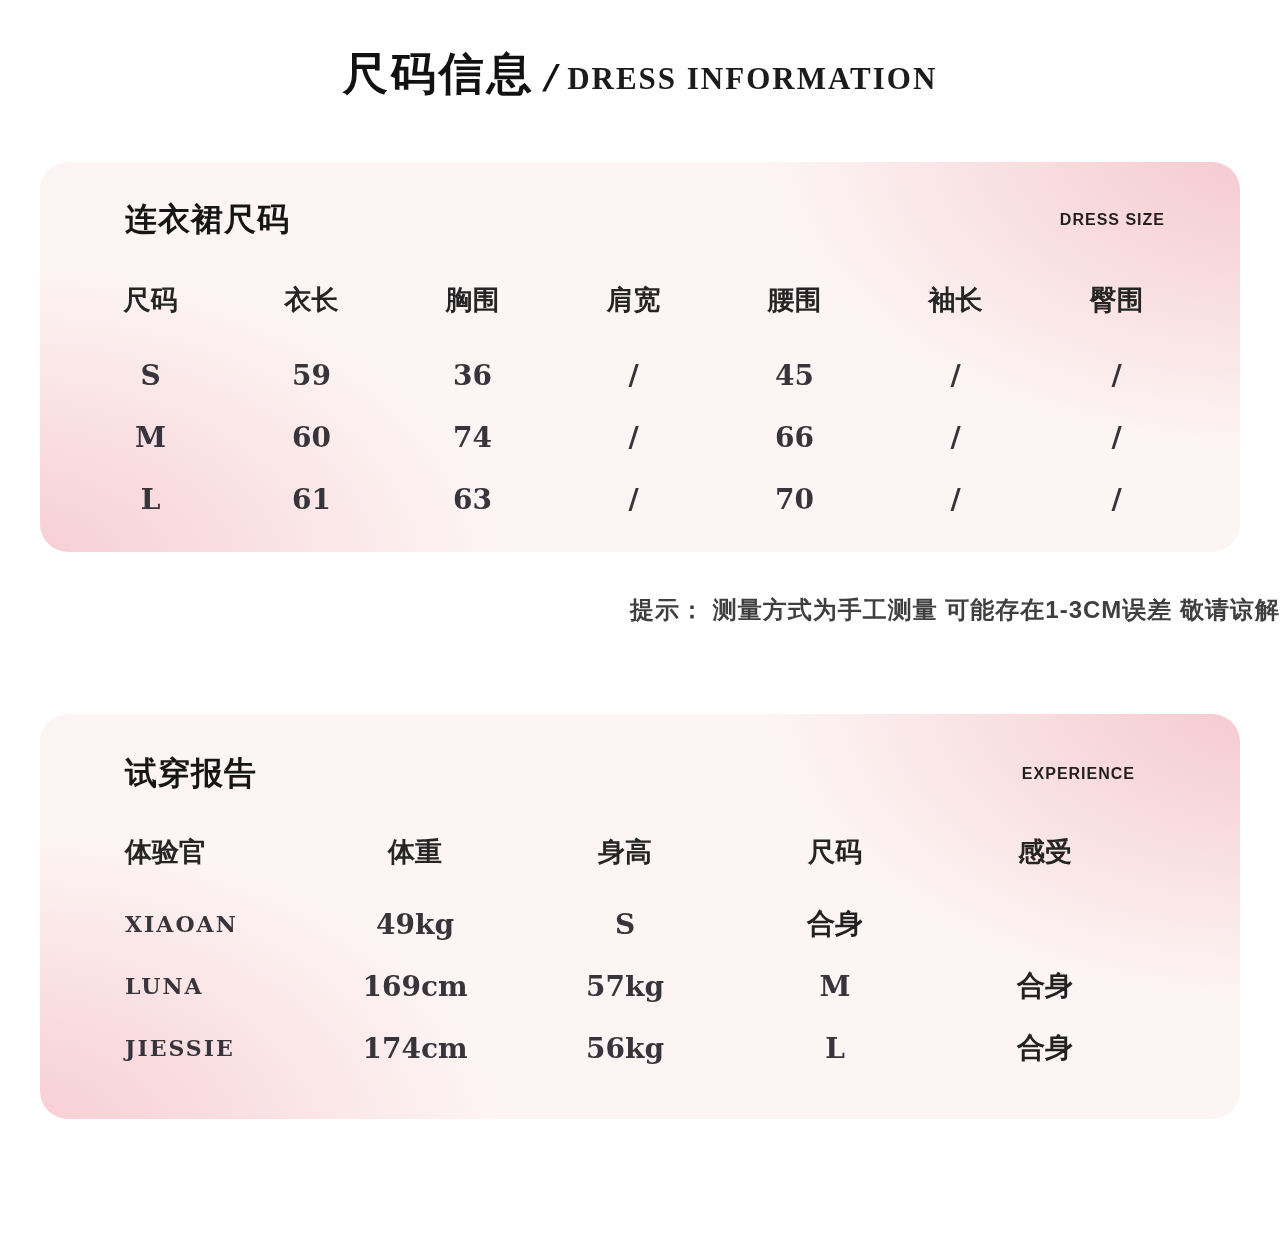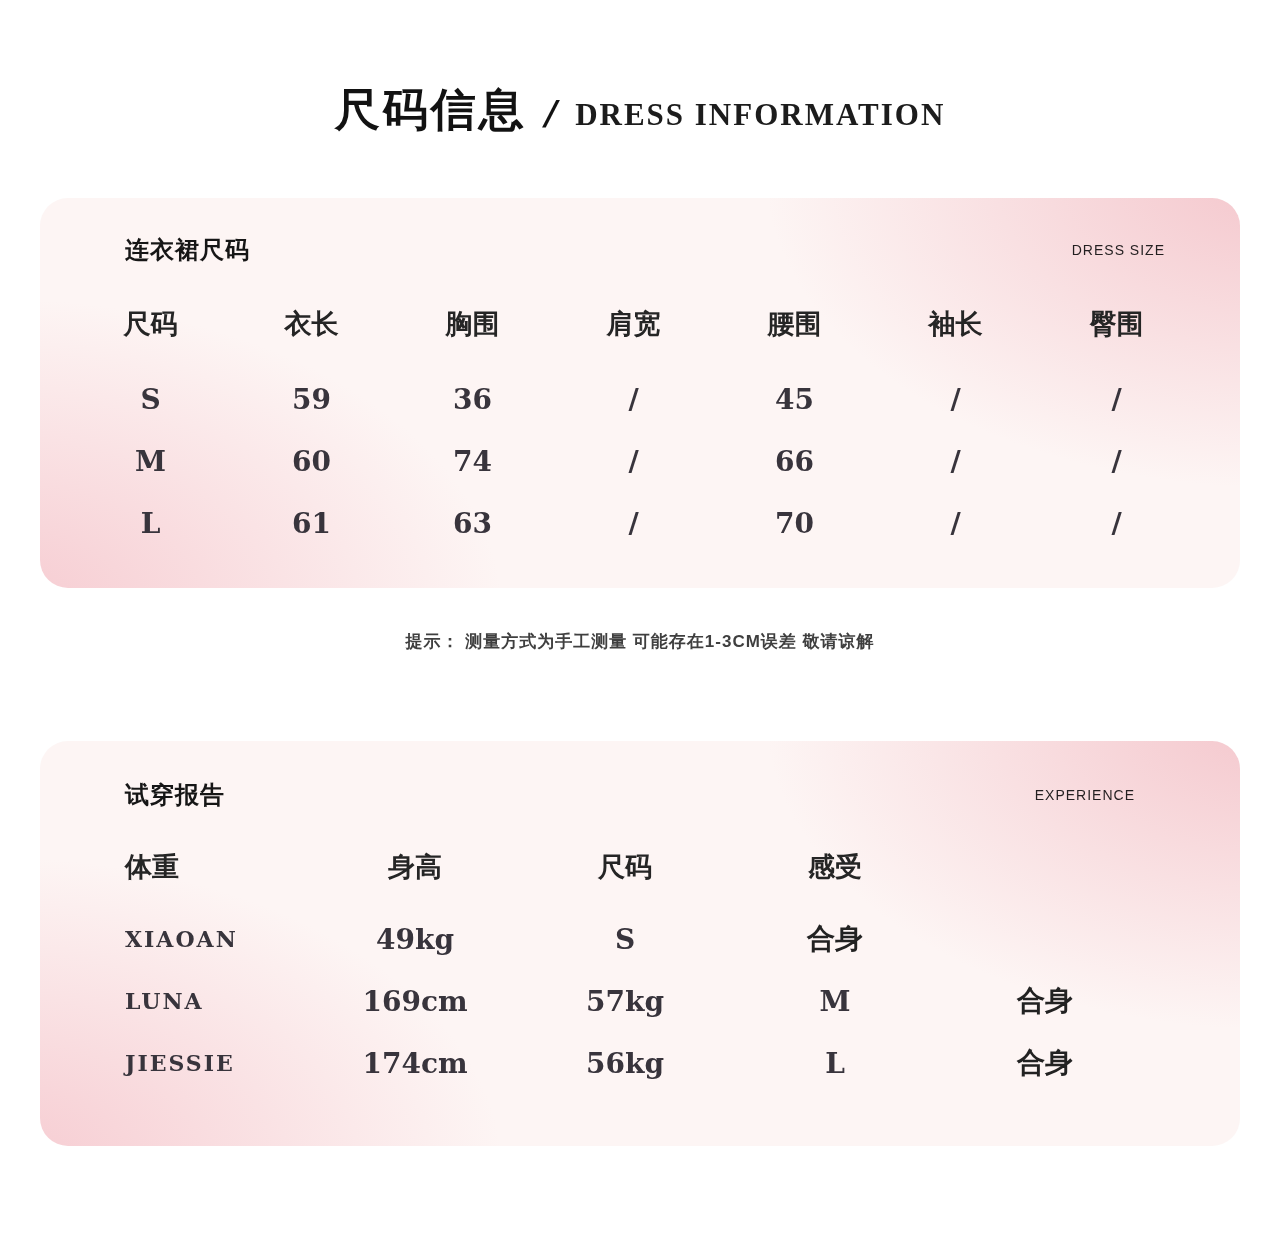--- a/index.html
+++ b/index.html
@@ -1,25 +1,25 @@
 <!DOCTYPE html>
 <html><head>
 <meta charset="utf-8">
 <style>
   * { margin: 0; padding: 0; box-sizing: border-box; }
   html, body { width: 1280px; background: #ffffff; font-family: "Liberation Sans", sans-serif; }
   .page { width: 1280px; height: 1246px; background: #ffffff; overflow: hidden; position: relative; }
 
   
   .title-row {
-    padding-top: 80px;
+    padding-top: 44px;
     display: flex;
     justify-content: center;
     align-items: baseline;
-    gap: 18px;
+    gap: 10px;
     color: #121212;
   }
   .title-zh {
     font-size: 45px;
     font-weight: 900;
     letter-spacing: 3px;
   }
   .title-slash {
     font-family: "DejaVu Serif", "Liberation Serif", serif;
     font-size: 34px;
@@ -48,28 +48,28 @@
   .card-2 { margin-top: 88px; height: 405px; }
 
   .card-head {
     display: flex;
     justify-content: space-between;
     align-items: center;
   }
   .card-1 .card-head { padding: 36px 75px 0 85px; }
   .card-2 .card-head { padding: 38px 105px 0 85px; }
   .card-title-zh {
-    font-size: 24px;
+    font-size: 32px;
     font-weight: 900;
     color: #161616;
     letter-spacing: 1px;
   }
   .card-title-en {
-    font-size: 14px;
-    font-weight: 400;
+    font-size: 16px;
+    font-weight: 700;
     letter-spacing: 1px;
     color: #231f20;
   }
 
   
   .size-grid {
     display: grid;
     grid-template-columns: repeat(7, 1fr);
     margin: 0 43px 0 30px;
     align-items: center;
@@ -106,22 +106,22 @@
   .cell.cjk {
     font-family: "Liberation Sans", sans-serif;
     font-weight: 900;
     color: #222222;
   }
   .cell.name { letter-spacing: 2px; font-size: 22px; }
 
   
   .note {
     margin-top: 42px;
-    text-align: center;
-    font-size: 17px;
+    text-align: right;
+    font-size: 24px;
     font-weight: 700;
     color: #3f3f3f;
     letter-spacing: 1px;
   }
 </style>
 </head>
 <body>
 
 <div class="page">
 
@@ -180,20 +180,21 @@
 
   <div class="note">提示： 测量方式为手工测量 可能存在1-3CM误差 敬请谅解</div>
 
   <div class="card card-2">
     <div class="card-head">
       <span class="card-title-zh">试穿报告</span>
       <span class="card-title-en">EXPERIENCE</span>
     </div>
 
     <div class="fit-grid head-row">
+      <span class="col-header">体验官</span>
       <span class="col-header">体重</span>
       <span class="col-header">身高</span>
       <span class="col-header">尺码</span>
       <span class="col-header">感受</span>
     </div>
 
     <div class="fit-grid data-row first-data">
       <span class="cell name">XIAOAN</span>
       <span class="cell">49kg</span>
       <span class="cell">S</span>

